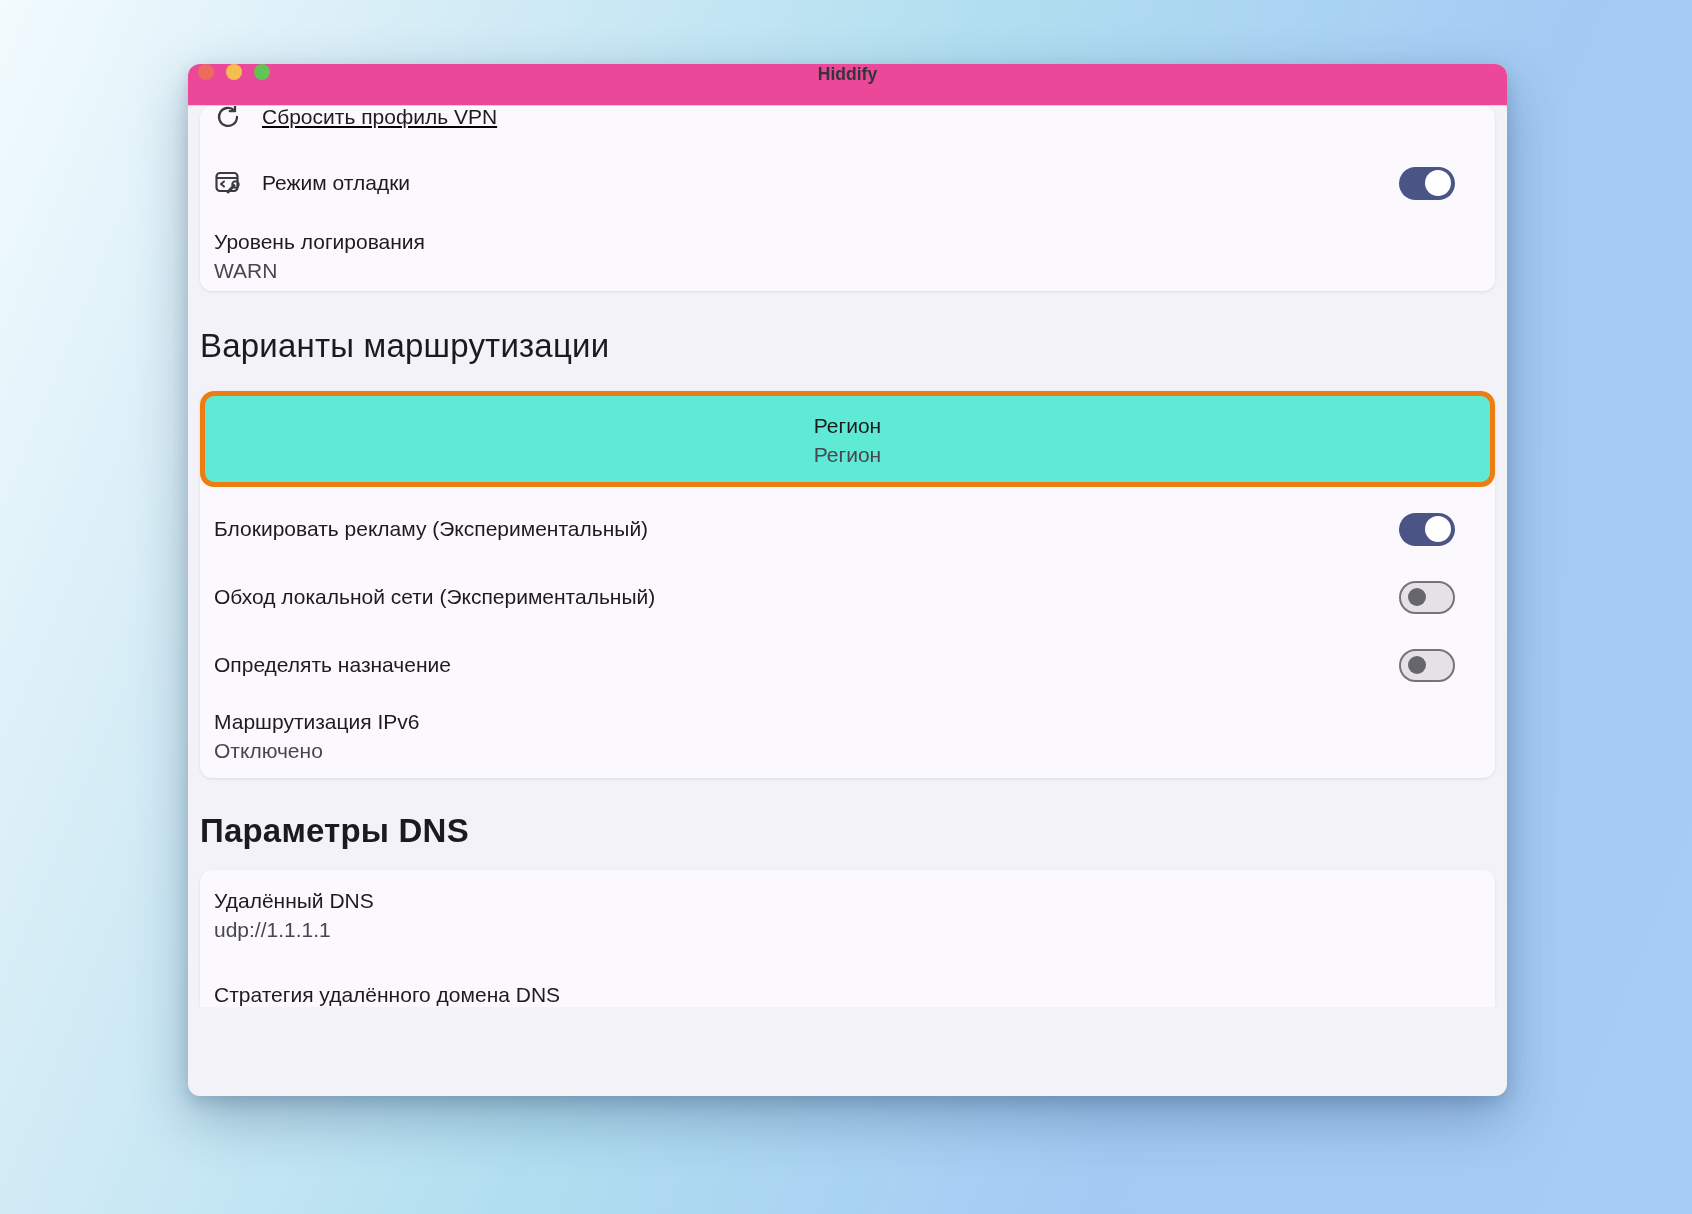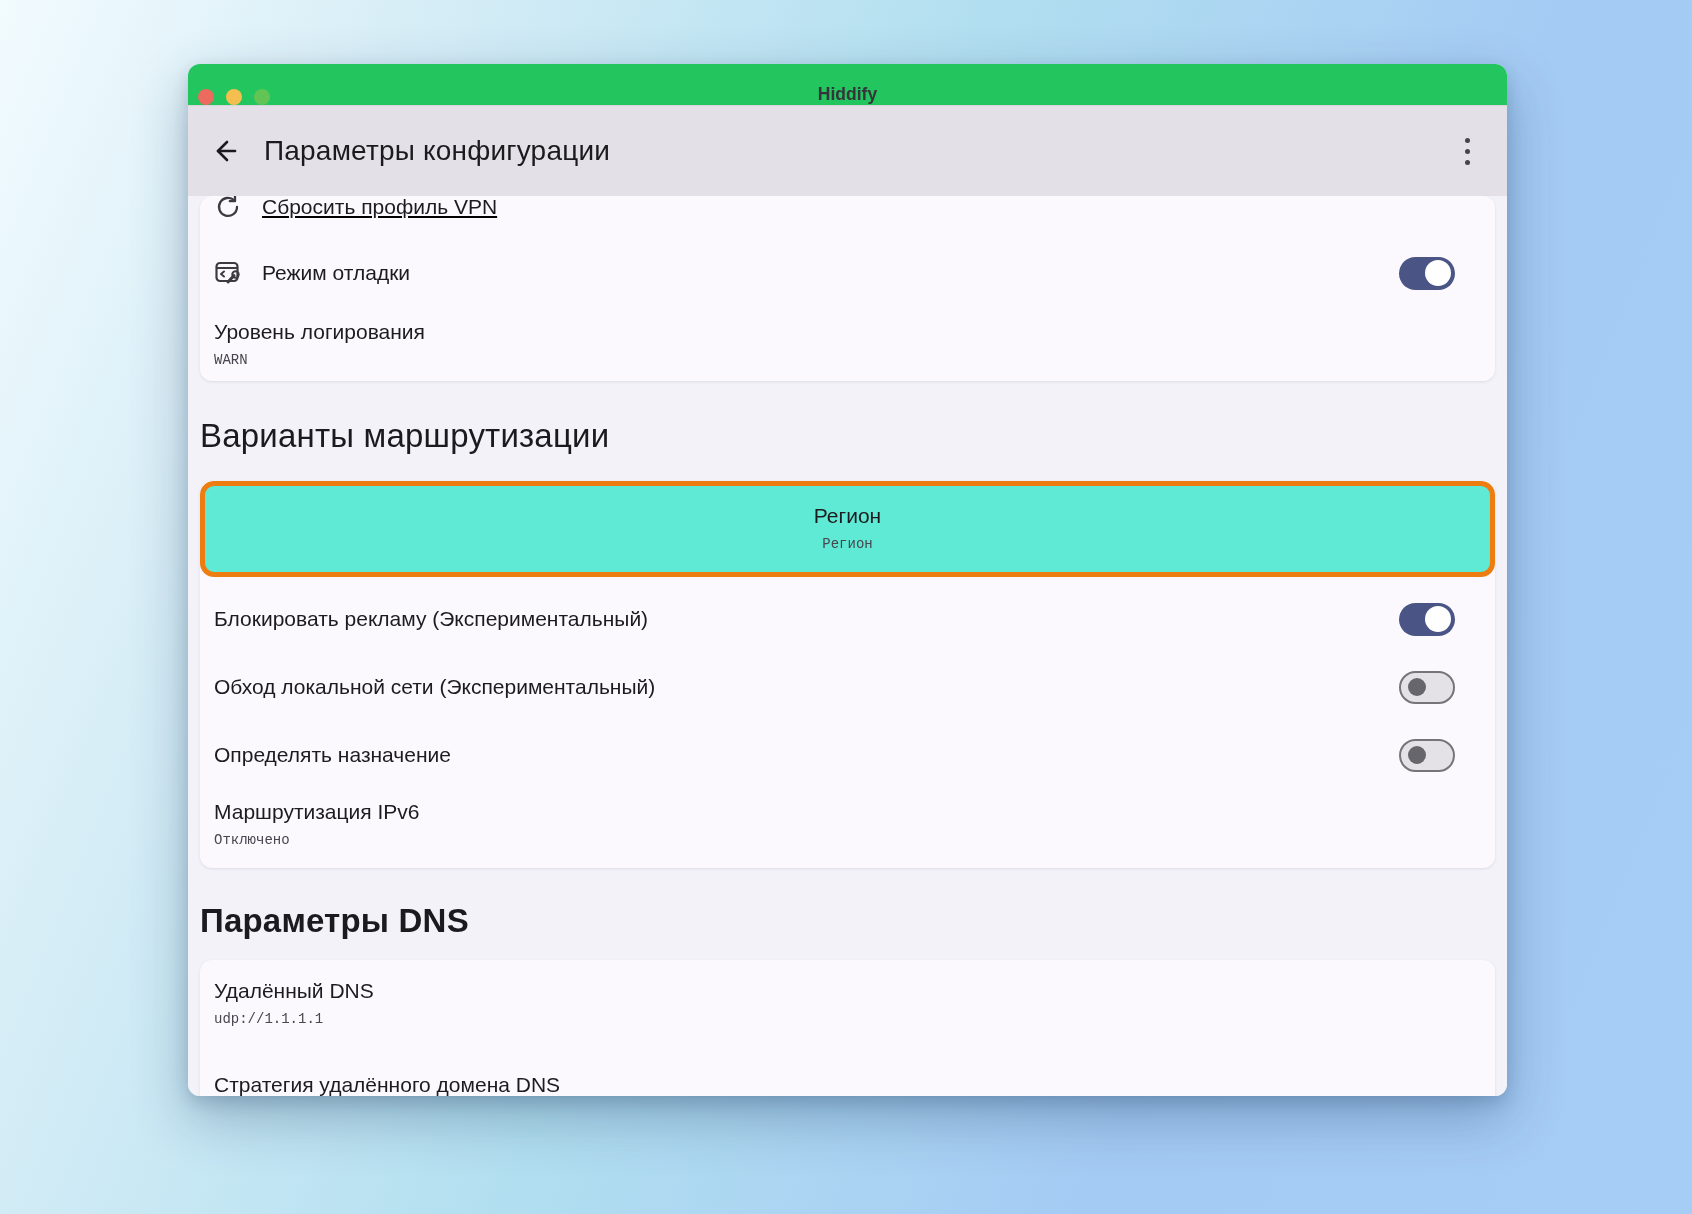--- a/index.html
+++ b/index.html
@@ -9,22 +9,22 @@
     background:linear-gradient(112deg,#f2fbfe 0%,#d8eef7 18%,#b2dff0 45%,#a4cbf4 72%,#a6cdf6 100%);
     position:relative;
   }
   .window{
     position:absolute;left:188px;top:64px;width:1319px;height:1032px;
     border-radius:12px;overflow:hidden;background:#f4f2f9;
     box-shadow:0 22px 55px rgba(20,50,90,.30),0 6px 16px rgba(20,50,90,.18);
   }
   
   .titlebar{
-    height:41px;background:#22c55e;border-bottom:1px solid #d6d4d8;
-    display:flex;align-items:flex-end;position:relative;
+    height:41px;background:#ec4899;border-bottom:1px solid #d6d4d8;
+    display:flex;align-items:flex-start;position:relative;
   }
   .lights{display:flex;gap:12px;margin-left:10px;}
   .light{width:16px;height:16px;border-radius:50%;}
   .win-title{
     position:absolute;left:0;right:0;text-align:center;
     font-size:17.5px;font-weight:700;color:#35343a;
   }
   
   .appbar{
     height:90px;background:#e3e1e7;display:flex;align-items:center;
@@ -36,21 +36,21 @@
   .kebab i{width:5px;height:5px;border-radius:50%;background:#45444a;display:block;}
   
   .content{height:901px;background:#f4f2f9;padding:0 12px;box-sizing:border-box;overflow:hidden;}
   .card{
     background:#fbf9fe;border-radius:12px;box-shadow:0 1px 3px rgba(30,30,40,.10);
     overflow:hidden;
   }
   .row{display:flex;align-items:center;box-sizing:border-box;}
   .row.clickable{cursor:pointer;}
   .row-title{font-size:21px;color:#1d1b20;line-height:26px;}
-  .row-sub{font-size:14px;color:#48464f;line-height:21px;font-family:Liberation Mono, monospace;}
+  .row-sub{font-size:21px;color:#48464f;line-height:21px;}
   .two-line{display:flex;flex-direction:column;justify-content:center;gap:5px;}
   .icon-col{width:30px;display:flex;align-items:center;justify-content:center;flex:0 0 30px;}
   .spacer{flex:1;}
   
   .card-top{height:185px;}
   .row-a{height:42px;padding-left:13px;}
   .row-a .shift{display:flex;align-items:center;transform:translateY(-10px);width:100%;text-decoration:underline;}
   .row-b{height:70px;padding:0 40px 0 13px;}
   .row-b .row-title{margin-left:19px;}
   .row-c{height:73px;padding-left:14px;}
@@ -91,36 +91,20 @@
 
   <div class="titlebar">
     <div class="lights">
       <span class="light" style="background:#ed6a5e"></span>
       <span class="light" style="background:#f5bf4f"></span>
       <span class="light" style="background:#62c454"></span>
     </div>
     <div class="win-title">Hiddify</div>
   </div>
 
-  <div class="appbar">
-    <div class="back-btn">
-      <span>
-        <svg width="30" height="30" viewBox="0 0 30 30">
-          <path d="M18 6 L9 15 L18 24" fill="none" stroke="#1b1b1f" stroke-width="2.6" stroke-linecap="round" stroke-linejoin="round"></path>
-          <line x1="9" y1="15" x2="26" y2="15" stroke="#1b1b1f" stroke-width="2.6" stroke-linecap="round"></line>
-        </svg>
-      </span>
-    </div>
-    <div class="appbar-title">Параметры конфигурации</div>
-    <div class="kebab">
-      <i></i>
-        <i></i>
-        <i></i>
-    </div>
-  </div>
 
   <div class="content">
 
     <div class="card card-top">
       <div class="row row-a clickable">
         <div class="shift">
           <span class="icon-col">
             <svg width="26" height="26" viewBox="0 0 26 26">
               <path d="M22 13 a9 9 0 1 1 -2.6 -6.4" fill="none" stroke="#3c3b41" stroke-width="2.3" stroke-linecap="round"></path>
               <path d="M20 2 L20 7.2 L14.8 7.2" fill="none" stroke="#3c3b41" stroke-width="2.3" stroke-linecap="round" stroke-linejoin="round"></path>

